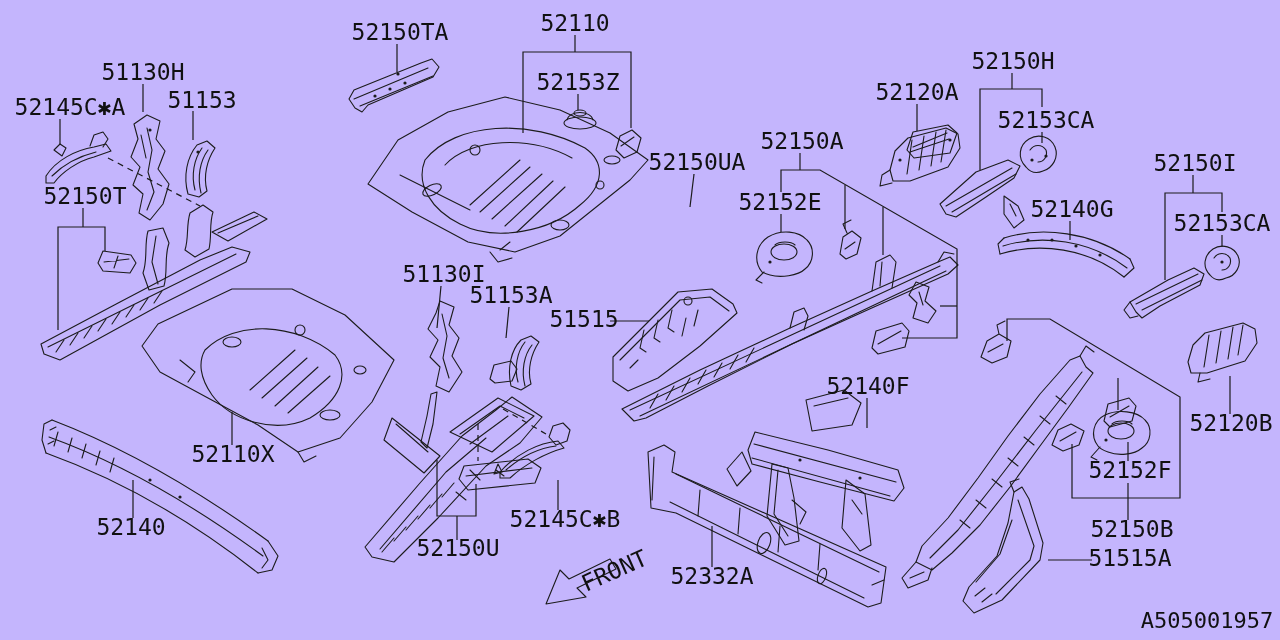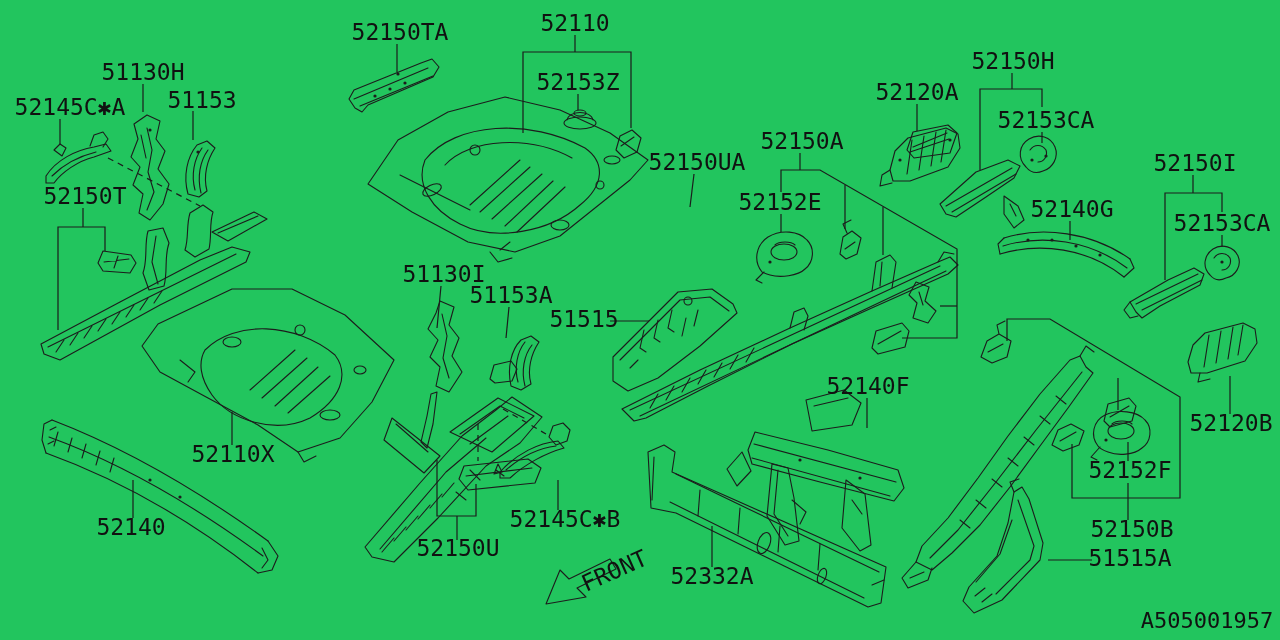--- a/index.html
+++ b/index.html
@@ -1,16 +1,16 @@
 <!DOCTYPE html>
 <html><head>
 <meta charset="utf-8">
 <style>
   html,body{margin:0;padding:0;background:#ffffff;}
-  .stage{position:relative;width:1280px;height:640px;background:#22c55e;overflow:hidden;}
+  .stage{position:relative;width:1280px;height:640px;background:#c4b5fd;overflow:hidden;}
   svg{position:absolute;left:0;top:0;}
   .part{stroke:#1c1c1c;stroke-width:1.1;fill:none;stroke-linejoin:round;stroke-linecap:round;}
   .part-dot{fill:#1c1c1c;stroke:none;}
   .leader{stroke:#1c1c1c;stroke-width:1.2;fill:none;}
   .leader.dashed{stroke-dasharray:6 5;}
   .part-label{font-family:"DejaVu Sans Mono","DejaVu Sans",monospace;font-size:23px;fill:#111;}
   .id-text{font-family:"DejaVu Sans Mono","DejaVu Sans",monospace;font-size:22px;fill:#111;}
   .front-text{font-family:"DejaVu Sans Mono","DejaVu Sans",monospace;font-size:23px;fill:#111;}
 </style>
 </head>

